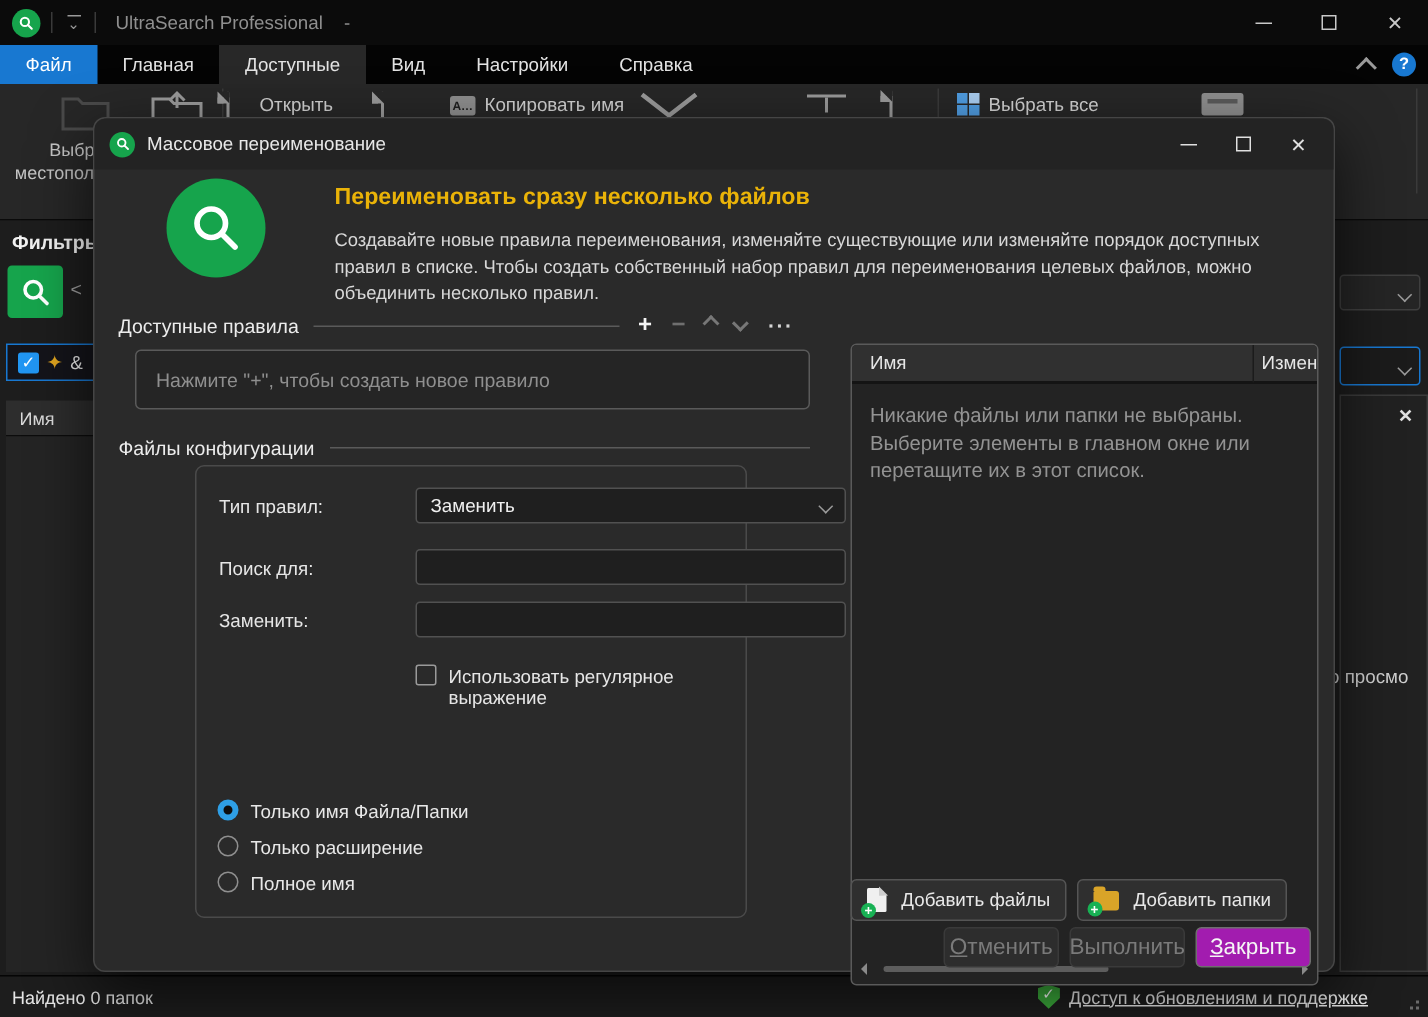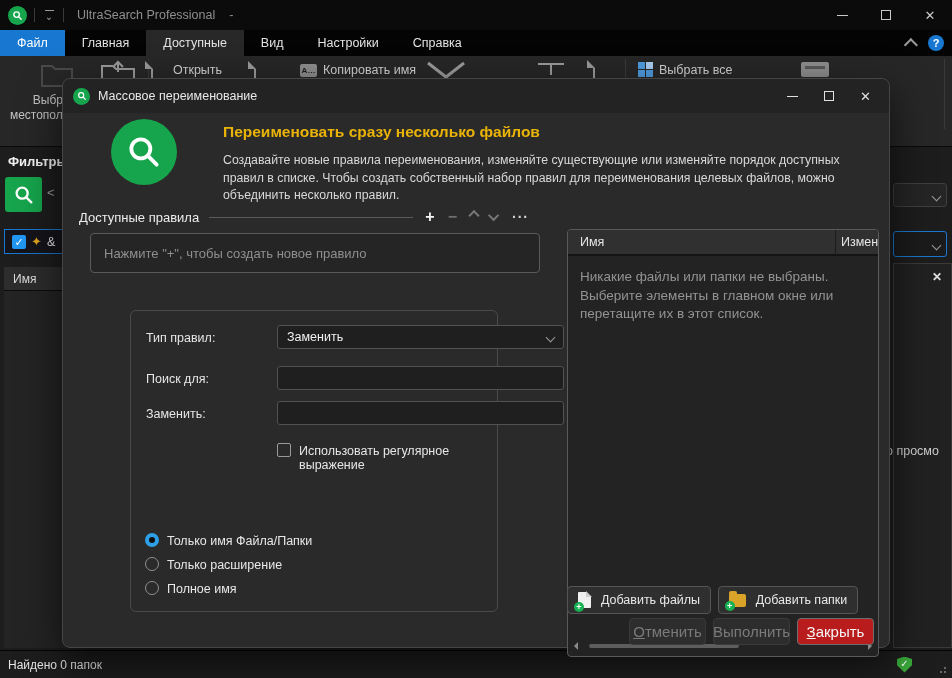--- a/index.html
+++ b/index.html
@@ -132,21 +132,21 @@
   .add-files-btn { left:504px; top:507px; width:144px; height:28px; }
   .add-folders-btn { left:655px; top:507px; width:140px; height:28px; }
   .file-plus { position:relative; width:13px; height:16px; background:#f0f0f0; border-radius:1px; }
   .file-plus::before { content:""; position:absolute; right:-1px; top:-1px; border:3px solid #2f2f2f; border-left-color:#cfcfcf; border-bottom-color:#cfcfcf; }
   .plus-dot { position:absolute; left:-4px; bottom:-4px; width:10px; height:10px; border-radius:50%; background:#18b154; color:#fff; font-size:9px; line-height:10px; text-align:center; font-weight:bold; }
   .folder-plus { position:relative; width:17px; height:13px; background:#d9a428; border-radius:1px 2px 2px 2px; }
   .folder-plus::before { content:""; position:absolute; left:0; top:-3px; width:8px; height:3px; background:#d9a428; border-radius:2px 2px 0 0; }
 
   .ft-btn { position:absolute; top:539px; height:27px; border-radius:4px; display:flex; align-items:center; justify-content:center; font-size:15px; }
   .ft-btn.disabled { background:#2d2d2d; border:1px solid #3a3a3a; color:#7a7a7a; }
-  .ft-btn.primary { background:#b91c1c; border:1px solid #6e6e6e; color:#f5f5f5; }
+  .ft-btn.primary { background:#a21caf; border:1px solid #6e6e6e; color:#f5f5f5; }
   .cancel-btn { left:566px; width:77px; }
   .run-btn { left:650px; width:77px; }
   .close-btn { left:734px; width:77px; }
   .u-first { display:block; }
   .u-first::first-letter { text-decoration:underline; }
 
   .shield { width:15px; height:16px; background:#3aa83a; clip-path:polygon(50% 0,100% 15%,100% 55%,50% 100%,0 55%,0 15%); color:#fff; font-size:10px; line-height:14px; text-align:center; }
 </style>
 </head>
 <body>
@@ -263,20 +263,21 @@
     </div>
   <div class="abs rp-panel">
     <span class="rp-x">✕</span>
   </div>
   <span class="abs rp-clip">о просмо</span>
 
   <div class="abs statusbar">
     <span class="status-found">Найдено 0 папок</span>
     <span class="status-right">
       <span class="shield">✓</span>
+      <span class="updates-link">Доступ к обновлениям и поддержке</span>
     </span>
     <span class="grip">
       <i style="right:0;bottom:0"></i>
         <i style="right:4px;bottom:0"></i>
         <i style="right:0;bottom:4px"></i>
     </span>
   </div>
 
   <div class="abs dialog">
 
@@ -312,20 +313,24 @@
         <span class="tb-rem">−</span>
         <span class="tb-chev-up"></span>
         <span class="tb-chev-dn"></span>
         <span class="tb-more">···</span>
       </span>
     </div>
     <div class="abs rules-box">
       <span class="rules-ph">Нажмите "+", чтобы создать новое правило</span>
     </div>
 
+    <div class="abs sec-head config-head">
+      <span>Файлы конфигурации</span>
+      <span class="sec-rule"></span>
+    </div>
     <div class="abs config-panel">
       <span class="frm-label" style="left:15px;top:20px">Тип правил:</span>
       <span class="frm-input frm-select" style="top:14px">
         <span class="val">Заменить</span>
         <span class="sel-chev"></span>
       </span>
       <span class="frm-label" style="left:15px;top:61px">Поиск для:</span>
       <span class="frm-input" style="top:55px"></span>
       <span class="frm-label" style="left:15px;top:96px">Заменить:</span>
       <span class="frm-input" style="top:90px"></span>

